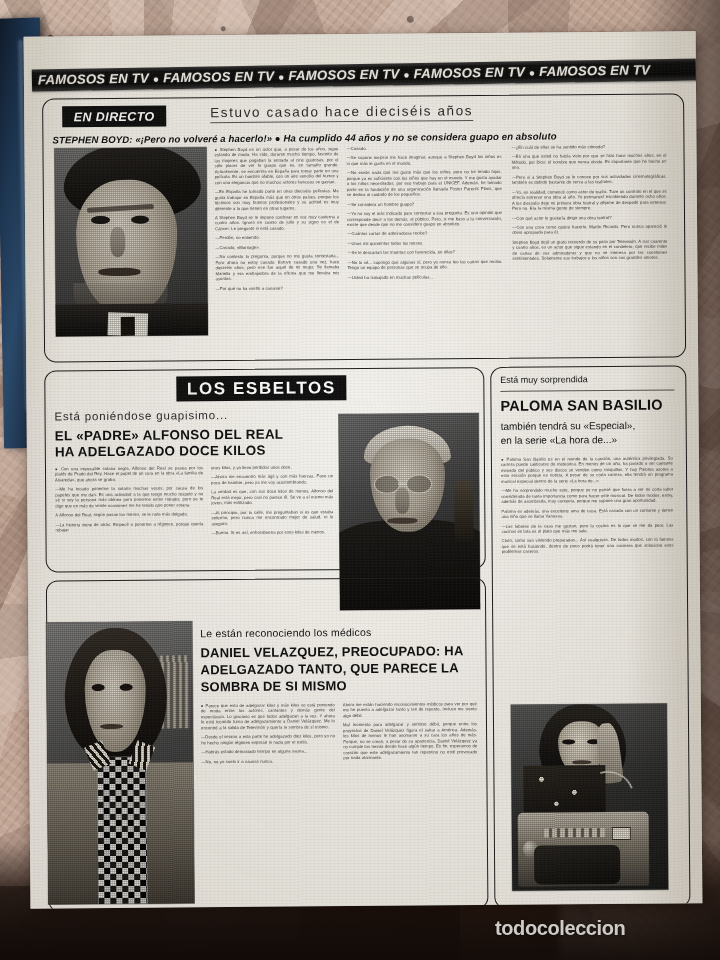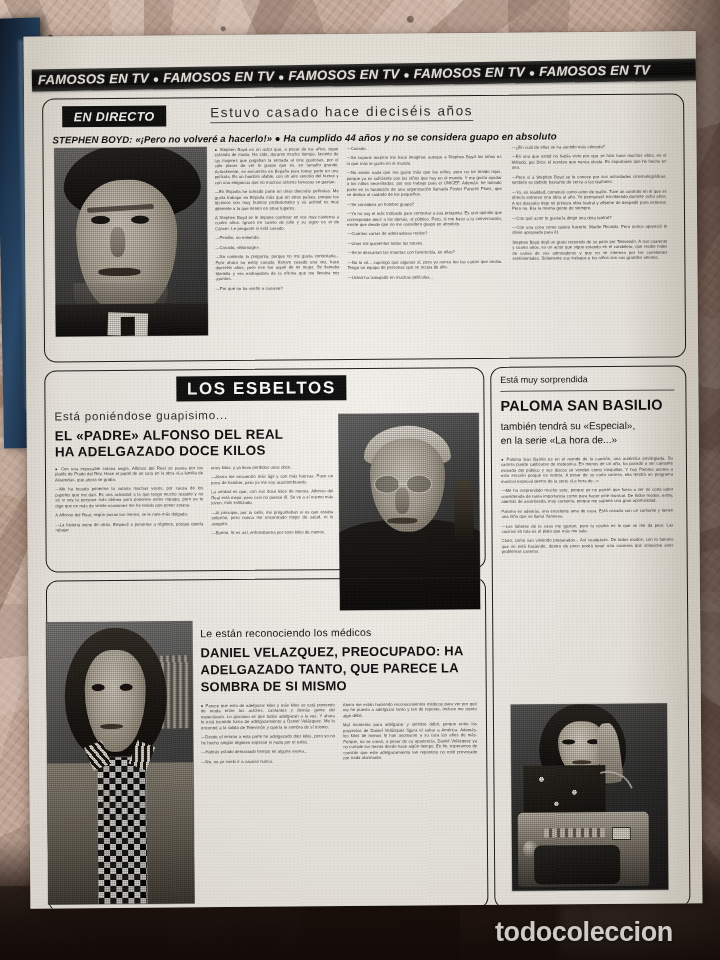--- a/index.html
+++ b/index.html
@@ -271,21 +271,21 @@
     color:#46433e;letter-spacing:.02px;word-spacing:.2px;
     font-family:"Liberation Sans", sans-serif;
   }
 
   .rule{position:absolute;background:#5a5753;height:1px;}
 
   
   #watermark{
     position:absolute;left:495px;top:917px;
     color:rgba(238,234,228,.86);
-    font-size:27px;font-weight:bold;letter-spacing:-.4px;
+    font-size:20px;font-weight:bold;letter-spacing:-.4px;
     text-shadow:0 1px 3px rgba(0,0,0,.55);
     white-space:nowrap;
   }
 </style>
 </head>
 <body>
 
 <div id="backdrop">
   <div class="stone"></div>
   <div class="stone-noise"></div>

